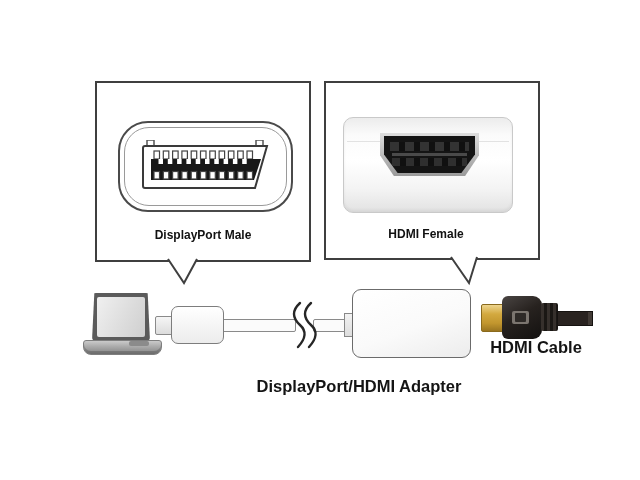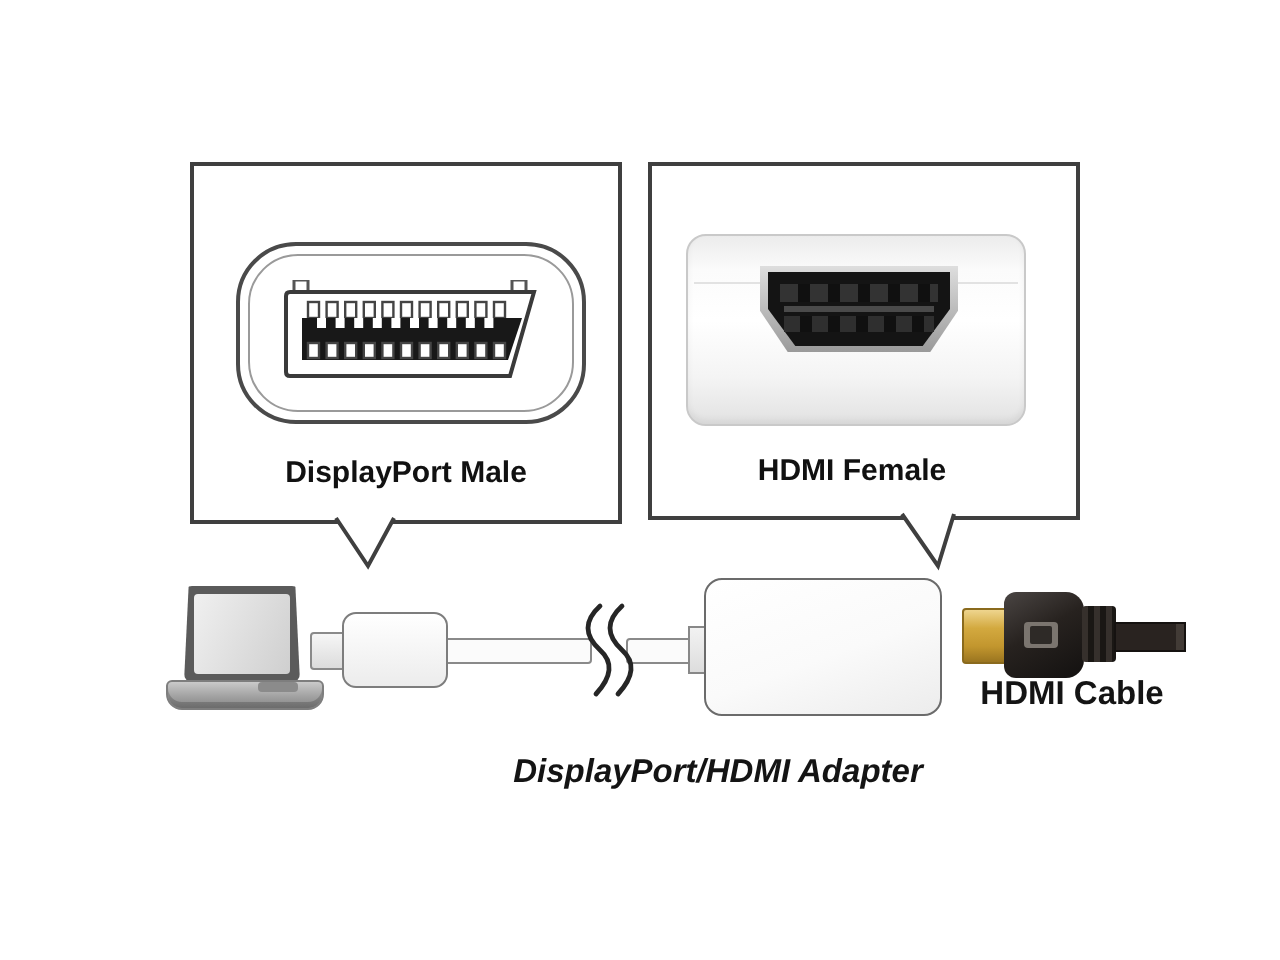--- a/index.html
+++ b/index.html
@@ -5,21 +5,21 @@
   html,body{margin:0;padding:0;background:#fff;}
   #canvas{position:relative;width:640px;height:480px;background:#fff;overflow:hidden;
           font-family:"Liberation Sans","DejaVu Sans",sans-serif;}
   .abs{position:absolute;box-sizing:border-box;}
   .grp{display:contents;}
 
   
   .callout{border:2px solid #3f3f3f;background:#fff;}
   .box-dp{left:95px;top:81px;width:216px;height:181px;}
   .box-hdmi{left:324px;top:81px;width:216px;height:179px;}
-  .callout-label{font-size:15px;font-weight:bold;color:#111;text-align:center;}
+  .callout-label{font-size:12px;font-weight:bold;color:#111;text-align:center;}
   .lbl-dp{left:97px;top:228px;width:212px;}
   .lbl-hdmi{left:326px;top:227px;width:200px;}
   .tail{overflow:visible;}
 
   
   .dp-outer{left:118px;top:121px;width:175px;height:91px;border:2px solid #4a4a4a;border-radius:30px;background:#fff;}
   .dp-inner{left:124px;top:127px;width:163px;height:79px;border:1px solid #9a9a9a;border-radius:25px;background:#fff;}
   .dp-svg{left:142px;top:140px;width:128px;height:50px;}
 
   
@@ -43,21 +43,21 @@
   .laptop-screen-inner{left:97px;top:297px;width:48px;height:40px;border-radius:2px;
     background:linear-gradient(115deg,#f0f0f0 0%,#dcdcdc 60%,#cfcfcf 100%);}
   .laptop-base{left:83px;top:340px;width:79px;height:15px;border:1px solid #7e7e7e;border-radius:3px 3px 8px 8px;
     background:linear-gradient(#cacaca 0%,#a9a9a9 45%,#848484 100%);box-shadow:inset 0 -3px 0 rgba(0,0,0,.18);}
   .laptop-base-tab{left:129px;top:341px;width:20px;height:5px;background:#8b8b8b;border-radius:2px;}
 
   
   .big-label{font-size:16.5px;font-weight:bold;color:#141414;line-height:18px;}
   .lbl-device{left:44px;top:358px;width:210px;text-align:left;}
   .lbl-device .l2{padding-left:5px;display:block;}
-  .lbl-adapter{left:239px;top:377px;width:240px;text-align:center;font-style:italic;}
+  .lbl-adapter{left:239px;top:377px;width:240px;text-align:center;}
   .lbl-hdmi-cable{left:478px;top:338px;width:116px;text-align:center;}
 
   
   .plug-tip{left:155px;top:316px;width:18px;height:19px;background:linear-gradient(#f6f6f6,#dcdcdc);
     border:1.5px solid #8a8a8a;border-radius:2px;}
   .plug-body{left:171px;top:306px;width:53px;height:38px;background:linear-gradient(#ffffff,#ececec);
     border:1.5px solid #7d7d7d;border-radius:7px;}
   .cable-seg{top:319px;height:13px;background:#fbfbfb;border:1.5px solid #8a8a8a;border-radius:2px;}
   .cable-a{left:222px;width:74px;}
   .cable-b{left:313px;width:42px;}

